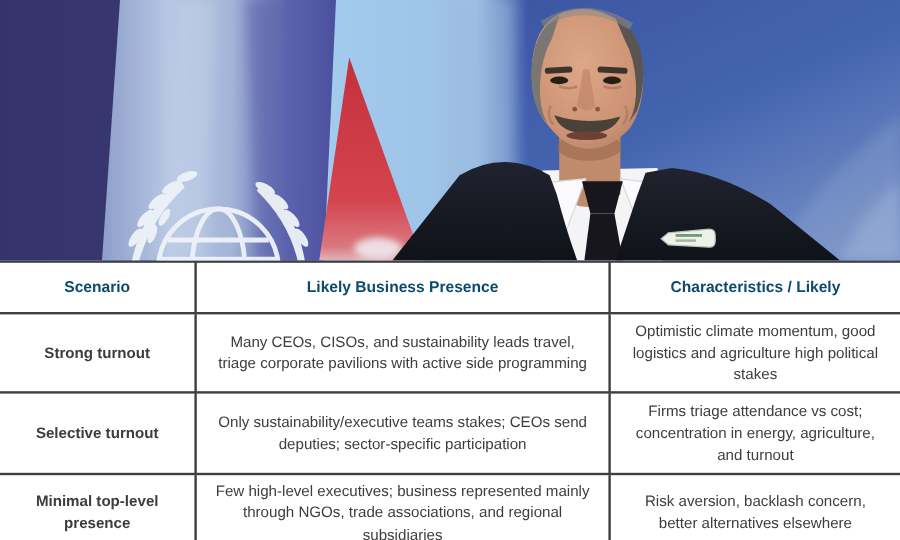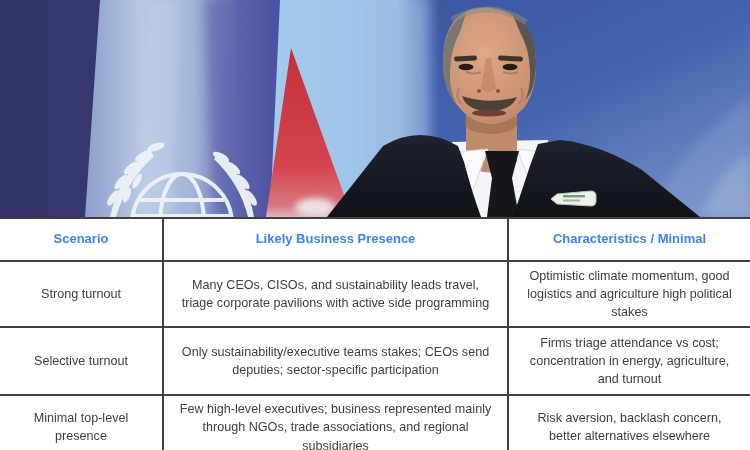--- a/index.html
+++ b/index.html
@@ -13,25 +13,25 @@
 
   
   table.scenario-table{
     width:750px;table-layout:fixed;border-collapse:collapse;background:#fff;
   }
   table.scenario-table td, table.scenario-table th{
     border:2px solid #3f3f3f;padding:4px 12px;text-align:center;vertical-align:middle;
     color:#3d3d3d;font-size:12.6px;line-height:1.45;word-wrap:break-word;
   }
   table.scenario-table th{
-    font-weight:bold;color:#3b82f6;font-size:13px;margin-top:14px;
+    font-weight:bold;color:#0c4a6e;font-size:13px;margin-top:14px;
   }
   table.scenario-table td:first-child, table.scenario-table th:first-child{border-left:none;}
   table.scenario-table td:last-child,  table.scenario-table th:last-child{border-right:none;}
-  td.scenario-cell{font-weight:normal;color:#141414;}
+  td.scenario-cell{font-weight:bold;color:#141414;}
   tr.header-row{height:43px;}
   tr.row-0{height:66px;}
   tr.row-1{height:68px;}
   tr.row-2{height:46px;}
   col.c-scenario{width:163px;}
   col.c-presence{width:345px;}
   col.c-drivers{width:242px;}
 </style>
 </head>
 <body>
@@ -184,21 +184,21 @@
   <table class="scenario-table">
     <colgroup>
       <col class="c-scenario">
         <col class="c-presence">
         <col class="c-drivers">
     </colgroup>
     <thead>
       <tr class="header-row">
         <th>Scenario</th>
         <th>Likely Business Presence</th>
-        <th>Characteristics / Minimal</th>
+        <th>Characteristics / Likely</th>
       </tr>
     </thead>
     <tbody>
       <tr class="row-0">
         <td class="scenario-cell">Strong turnout</td>
         <td>Many CEOs, CISOs, and sustainability leads travel, triage corporate pavilions with active side programming</td>
         <td>Optimistic climate momentum, good logistics and agriculture high political stakes</td>
       </tr>
       <tr class="row-1">
         <td class="scenario-cell">Selective turnout</td>

